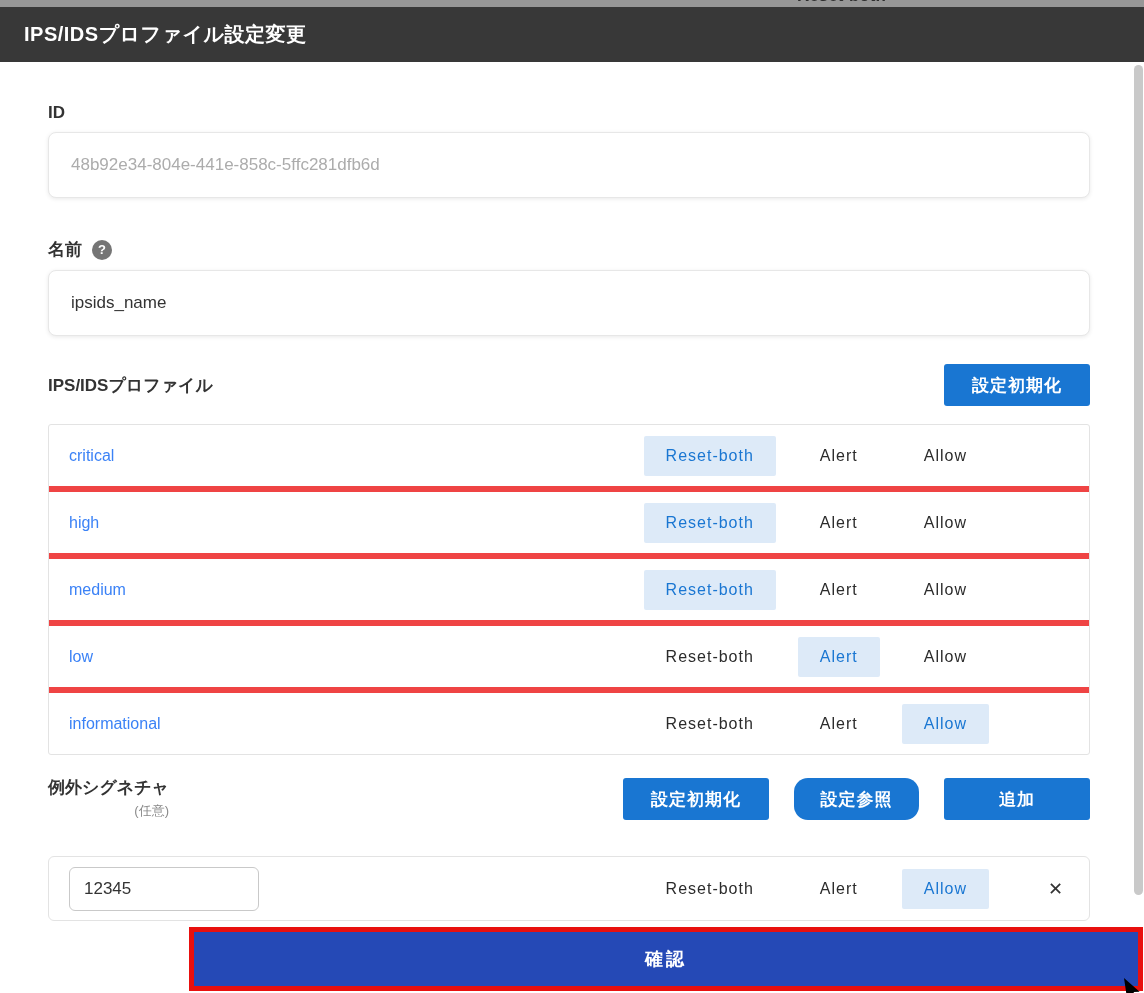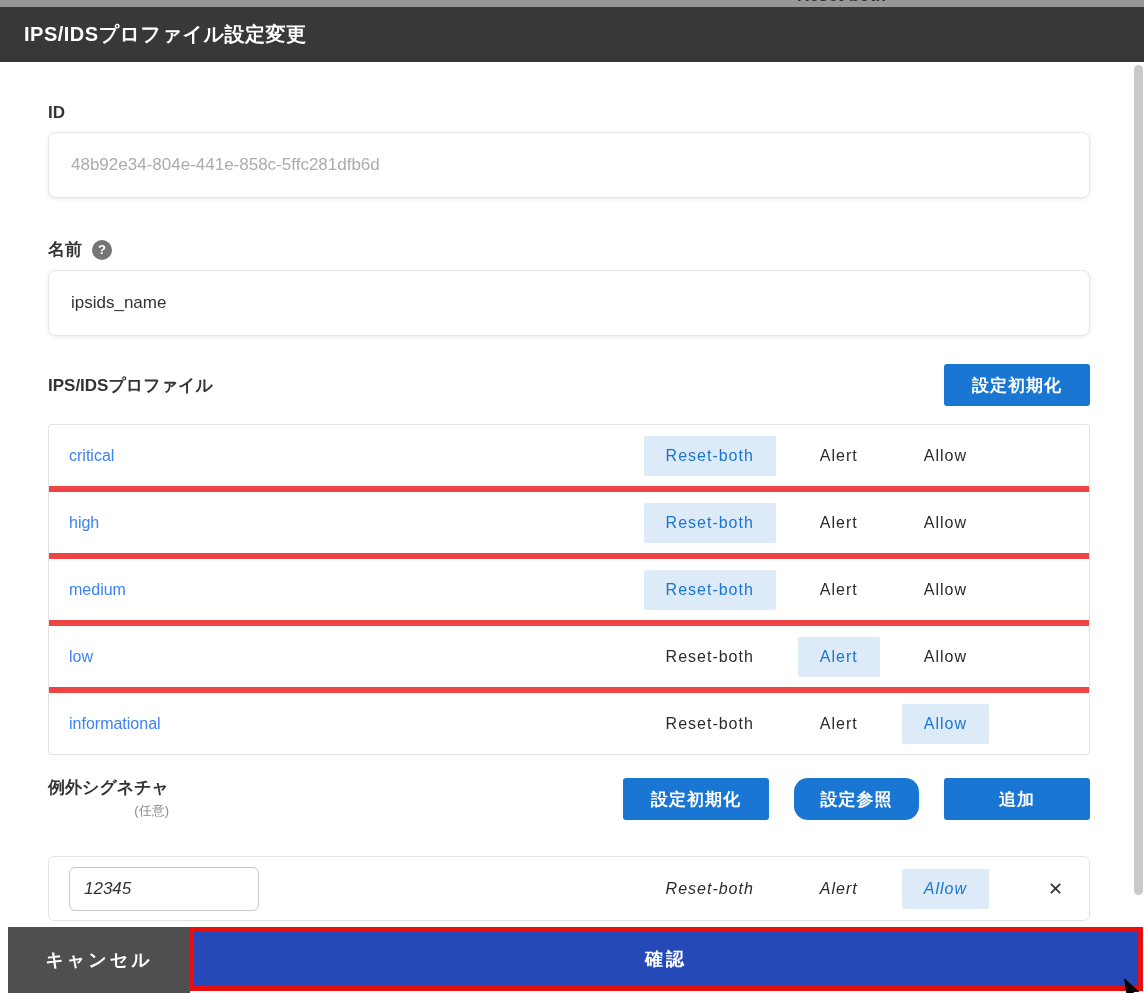--- a/index.html
+++ b/index.html
@@ -39,21 +39,21 @@
 
   .table { margin-top:18px; border:1px solid #e3e3e3; border-radius:3px; }
   .prow { height:61px; display:flex; align-items:center; padding-left:20px; border-top:6px solid #ef4444; }
   .prow:first-child { border-top:none; }
   .prow-label { font-size:16px; color:#3b82f6; flex:1; }
   .opts { display:flex; align-items:center; gap:22px; margin-right:100px; }
   .chip { padding:11px 22px; font-size:16px; font-weight:500; color:#2b2b2b; letter-spacing:1px; border-radius:2px; cursor:pointer; white-space:nowrap; }
   .chip.sel { background:var(--chip_selected_bg,#ddeaf8); color:var(--chip_selected_text,#1976d2); }
 
   .sig-row { margin-top:36px; height:65px; border:1px solid #e3e3e3; border-radius:6px; display:flex; align-items:center;
-    padding-left:20px; position:relative; box-sizing:border-box;font-style:italic; }
+    padding-left:20px; position:relative; box-sizing:border-box; }
   .sig-row .opts { margin-left:auto; }
   .sig-input { width:190px; height:44px; border:1px solid #c9c9c9; border-radius:6px; display:flex; align-items:center;
     padding:0 14px; font-size:17px; color:#333; box-sizing:border-box; }
   .close { position:absolute; right:26px; top:50%; transform:translateY(-50%); font-size:18px; color:#333; cursor:pointer; }
 
   .footer { position:absolute; left:0; right:0; bottom:0; height:66px; }
   .btn-cancel { position:absolute; left:8px; bottom:0; width:182px; height:66px; background:var(--cancel_gray,#4f4f4f);
     color:#fff; font-size:18px; font-weight:bold; border:none; letter-spacing:3px; cursor:pointer; font-family:inherit; }
   .confirm-wrap { position:absolute; left:189px; right:1px; bottom:2px; height:64px; border:5px solid var(--highlight_red,#e8100e); box-sizing:border-box; }
   .btn-confirm { width:100%; height:100%; background:var(--confirm_blue,#2549b6); border:none; color:#fff; font-size:18px;
@@ -160,21 +160,20 @@
             <span class="chip">Reset-both</span>
             <span class="chip">Alert</span>
             <span class="chip sel">Allow</span>
           </div>
           <span class="close">✕</span>
         </div>
       </div>
   </div>
 
   <div class="footer">
-    <button class="btn-cancel">キャンセル</button>
     <div class="confirm-wrap">
       <button class="btn-confirm">確認</button>
     </div>
   </div>
 
   <div class="scrollbar"></div>
   <div class="cursor"></div>
 </div>
 
 </body></html>

